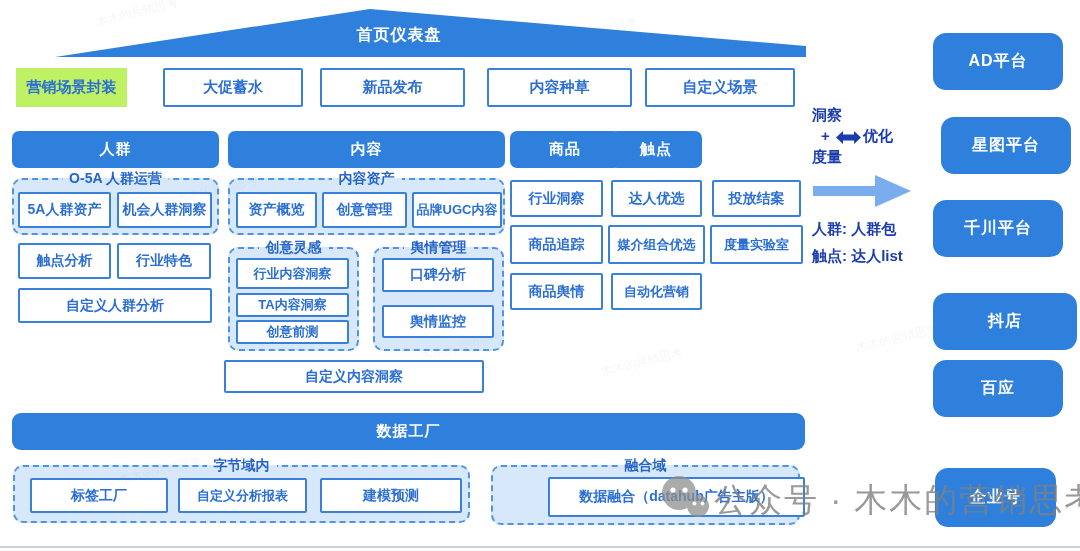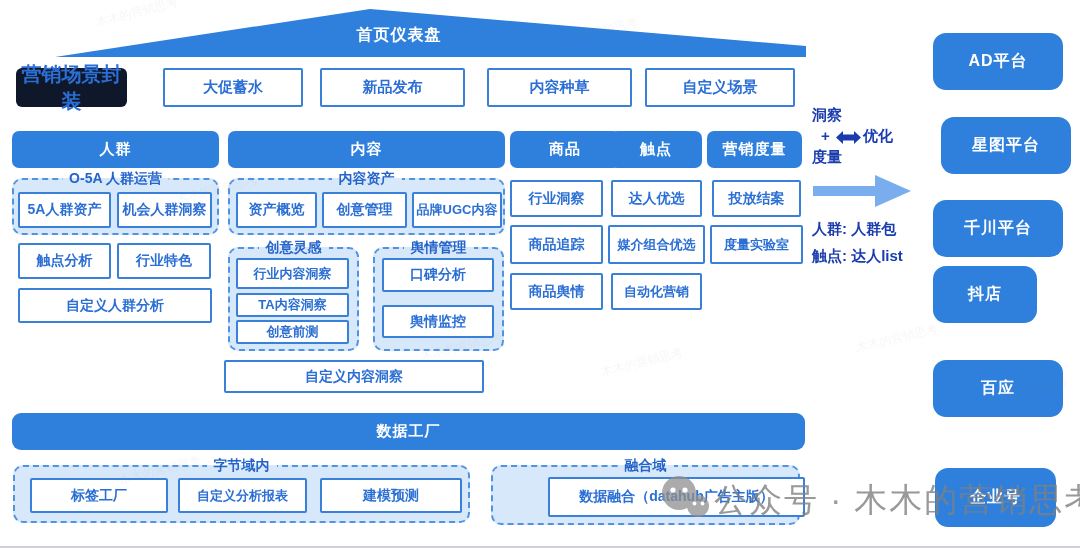--- a/index.html
+++ b/index.html
@@ -10,21 +10,21 @@
   .abs{position:absolute;box-sizing:border-box;}
   .flexc{display:flex;align-items:center;justify-content:center;text-align:center;}
   .node{background:#ffffff;border:2px solid #3880da;color:#2b6fd4;font-weight:600;font-size:14px;border-radius:2px;}
   .node.sm{font-size:13px;}
   .hdr{background:#2e80dc;color:#ffffff;font-weight:700;font-size:15px;border-radius:7px;letter-spacing:1px;}
   .group{background:#d7e8fa;border:2px dashed #5093e2;border-radius:10px;}
   .glabel{position:absolute;left:50%;top:-11px;transform:translateX(-50%);
     background:linear-gradient(#ffffff 47%,#d7e8fa 47%);padding:0 7px;color:#2565cb;
     font-weight:700;font-size:14px;white-space:nowrap;line-height:19px;}
   .scen{background:#ffffff;border:2px solid #3880da;color:#2b6fd4;font-weight:600;font-size:15px;border-radius:2px;}
-  .badge{background:#0f172a;border-radius:6px;color:#2b6fd4;font-weight:700;font-size:20px;}
+  .badge{background:#bef264;border-radius:0;color:#2b6fd4;font-weight:700;font-size:15px;}
   .platform{background:#2e80dc;color:#ffffff;font-weight:700;font-size:16px;border-radius:13px;letter-spacing:1px;}
   .navy{color:#1a3cae;font-weight:700;font-size:15px;}
   .flow-note{line-height:21px;}
   .flow-note .swap-wrap{display:inline-flex;align-items:center;vertical-align:middle;margin:0 2px;}
   .map-lines div{line-height:27px;white-space:nowrap;}
   .wm-main{color:rgba(128,128,128,0.8);font-size:33px;letter-spacing:2px;white-space:nowrap;font-weight:400;}
   .wm-faint{position:absolute;color:#8a8a8a;opacity:.07;font-size:12px;transform:rotate(-14deg);white-space:nowrap;}
   .bottom-line{background:#ccd1d7;}
 </style>
 </head>
@@ -40,21 +40,20 @@
   <div class="abs flexc badge" style="left:16px;top:68px;width:111px;height:39px;">营销场景封装</div>
   <div class="abs flexc scen" style="left:163px;top:68px;width:140px;height:39px;">大促蓄水</div>
   <div class="abs flexc scen" style="left:320px;top:68px;width:145px;height:39px;">新品发布</div>
   <div class="abs flexc scen" style="left:487px;top:68px;width:145px;height:39px;">内容种草</div>
   <div class="abs flexc scen" style="left:645px;top:68px;width:150px;height:39px;">自定义场景</div>
 
   <div class="abs flexc hdr" style="left:12px;top:131px;width:207px;height:37px;">人群</div>
   <div class="abs flexc hdr" style="left:228px;top:131px;width:277px;height:37px;">内容</div>
   <div class="abs flexc hdr" style="left:510px;top:131px;width:110px;height:37px;">商品</div>
   <div class="abs flexc hdr" style="left:610px;top:131px;width:92px;height:37px;">触点</div>
-  <div class="abs flexc hdr" style="left:707px;top:131px;width:95px;height:37px;">营销度量</div>
 
   <div class="abs group" style="left:12px;top:178px;width:207px;height:57px;">
     <span class="glabel">O-5A 人群运营</span>
   </div>
   <div class="abs flexc node" style="left:18px;top:192px;width:93px;height:36px;">5A人群资产</div>
   <div class="abs flexc node" style="left:117px;top:192px;width:95px;height:36px;">机会人群洞察</div>
   <div class="abs flexc node" style="left:18px;top:243px;width:93px;height:36px;">触点分析</div>
   <div class="abs flexc node" style="left:117px;top:243px;width:94px;height:36px;">行业特色</div>
   <div class="abs flexc node" style="left:18px;top:288px;width:194px;height:35px;">自定义人群分析</div>
 
@@ -109,21 +108,21 @@
   </svg>
 
   <div class="abs navy map-lines" style="left:812px;top:215px;">
     <div>人群: 人群包</div>
     <div>触点: 达人list</div>
   </div>
 
   <div class="abs flexc platform" style="left:933px;top:33px;width:130px;height:57px;">AD平台</div>
   <div class="abs flexc platform" style="left:933px;top:117px;width:130px;height:57px;margin-left:8px;">星图平台</div>
   <div class="abs flexc platform" style="left:933px;top:200px;width:130px;height:57px;">千川平台</div>
-  <div class="abs flexc platform" style="left:933px;top:266px;width:104px;height:57px;">抖店</div>
+  <div class="abs flexc platform" style="left:933px;top:293px;width:144px;height:57px;">抖店</div>
   <div class="abs flexc platform" style="left:933px;top:360px;width:130px;height:57px;">百应</div>
   <div class="abs flexc platform" style="left:935px;top:468px;width:121px;height:59px;">企业号</div>
 
   <div class="abs flexc hdr" style="left:12px;top:413px;width:793px;height:37px;border-radius:9px;">数据工厂</div>
 
   <div class="abs group" style="left:13px;top:465px;width:457px;height:58px;">
     <span class="glabel">字节域内</span>
   </div>
   <div class="abs flexc node" style="left:30px;top:478px;width:138px;height:35px;">标签工厂</div>
   <div class="abs flexc node sm" style="left:178px;top:478px;width:129px;height:35px;">自定义分析报表</div>

